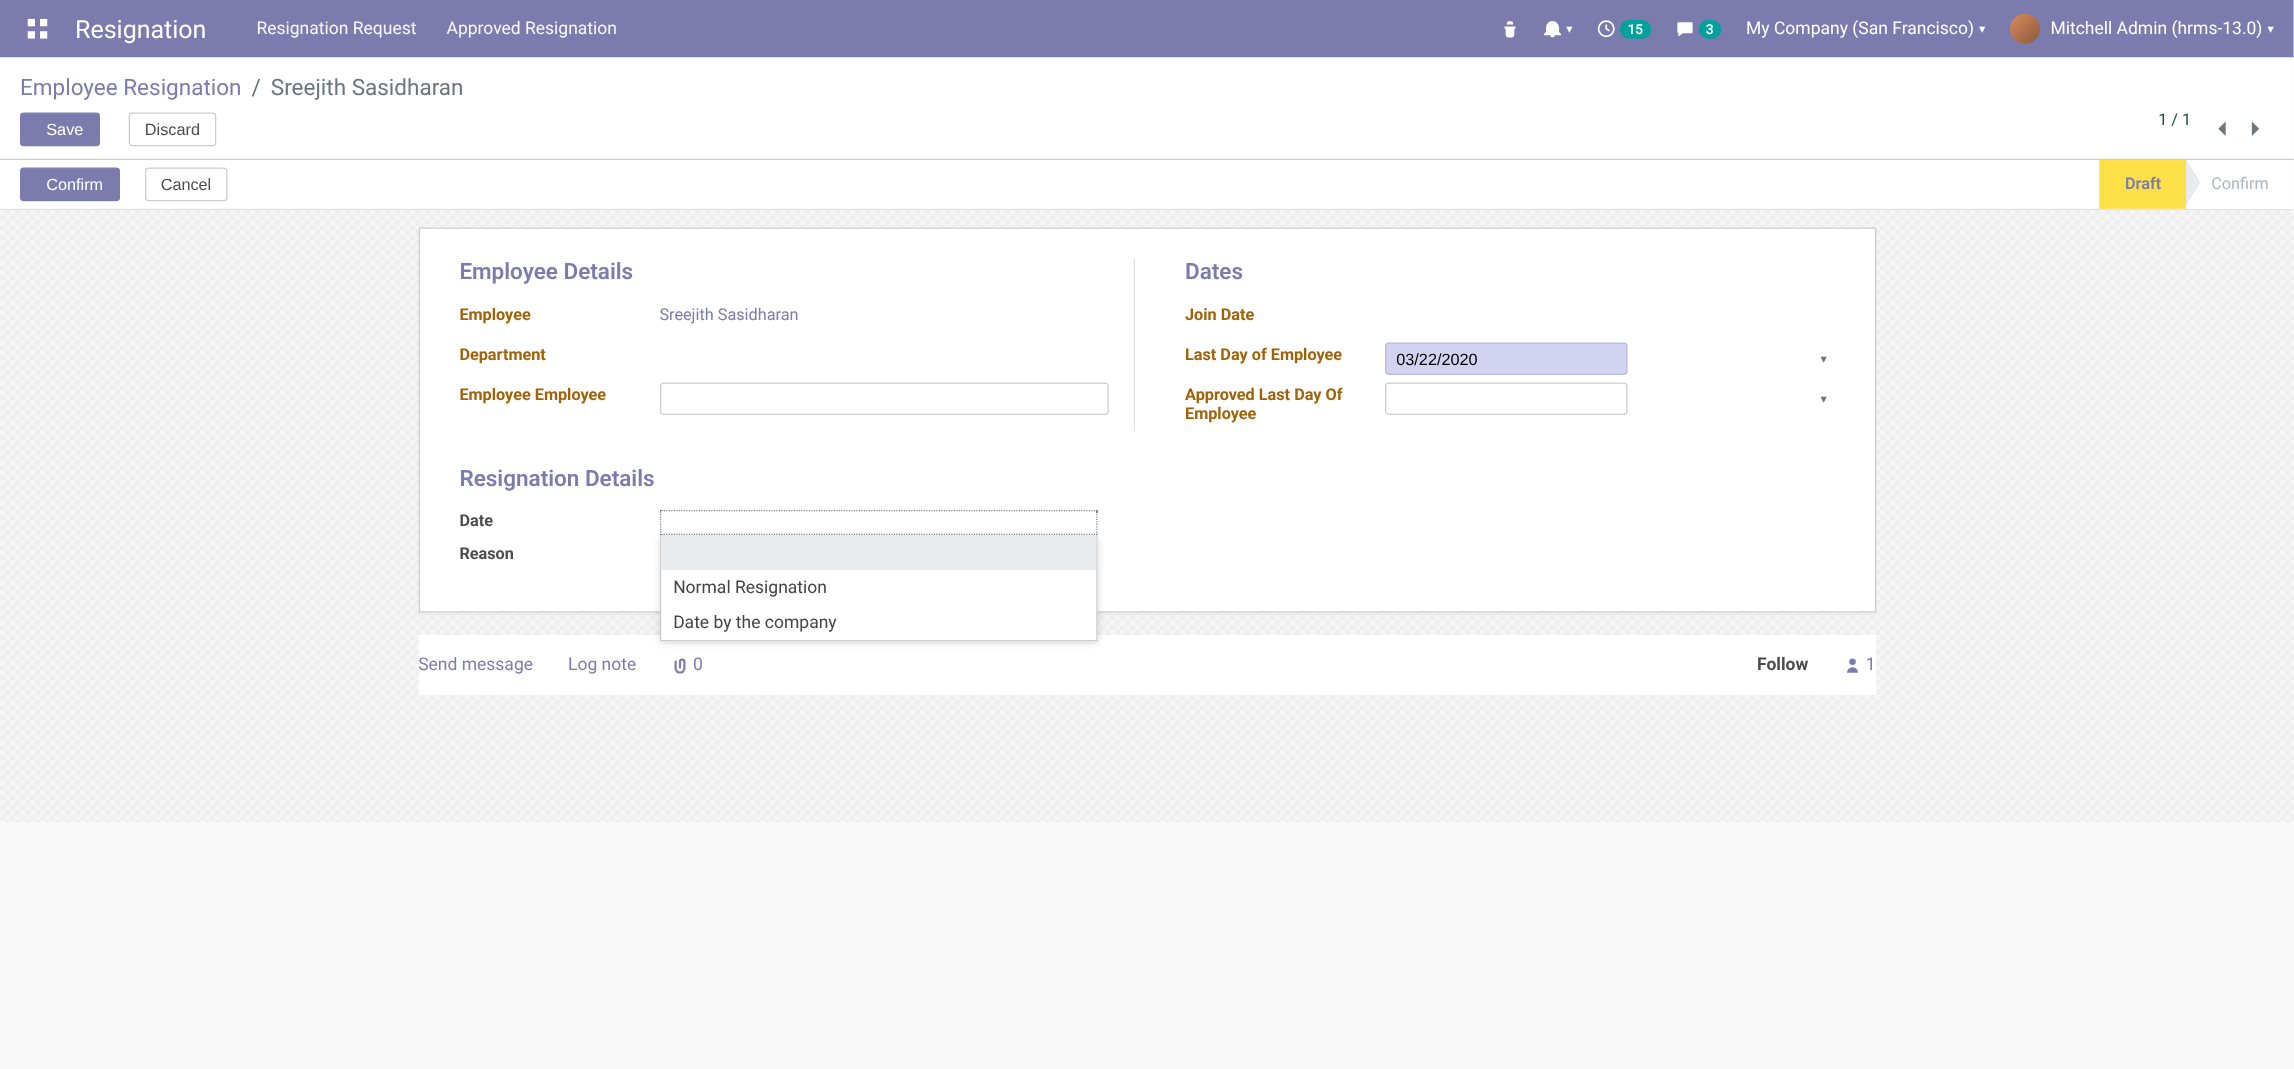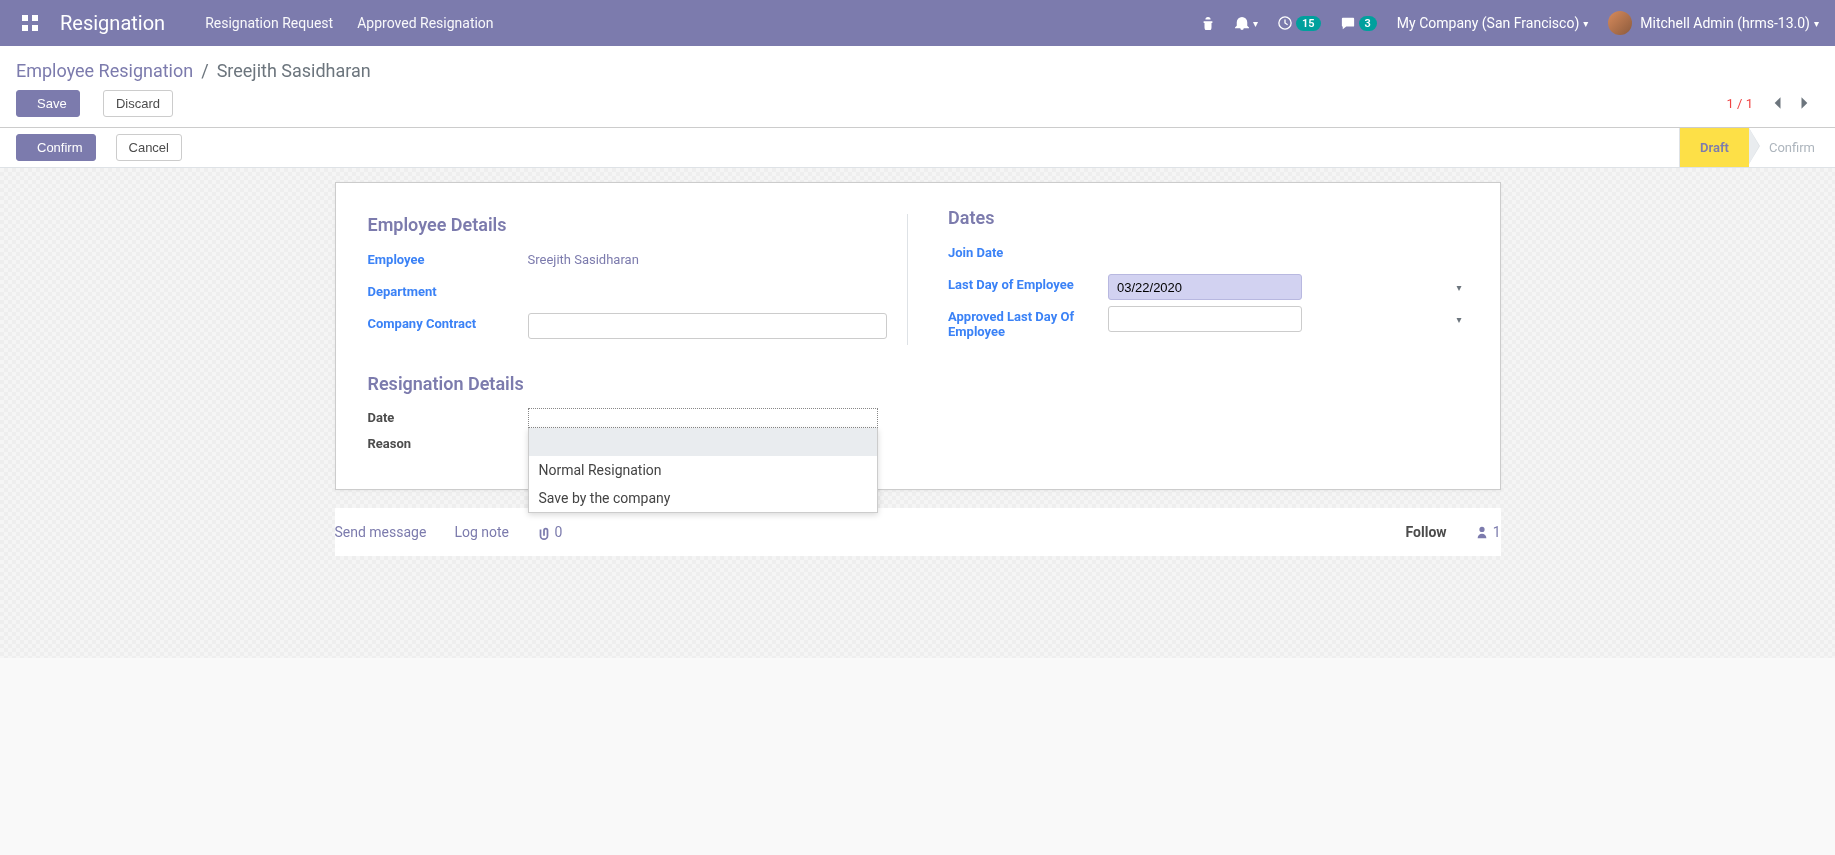--- a/index.html
+++ b/index.html
@@ -62,21 +62,21 @@
       border-bottom: 1px solid #ccc;
     }
     .btn {
       border: 1px solid #ccc; background: #fff; color: #4c4c4c;
       padding: 5px 12px; font-size: 13px; border-radius: 3px; cursor: pointer;
     }
     .btn-primary {
       background: #7c7bad; border-color: #7c7bad; color: #fff; padding-left: 20px;
     }
     .btn + .btn { margin-left: 20px; }
-    .pager { display: flex; align-items: center; color: #ef4444; }
+    .pager { display: flex; align-items: flex-start; color: #14532d; }
     .pager .page-text { margin-right: 10px; }
     .pager .pager-btn {
       width: 28px; height: 28px; display: inline-flex; align-items: center;
       justify-content: center; cursor: pointer; color: #6c757d;
     }
     
     .status-row {
       background: #fff; border-bottom: 1px solid #dee2e6;
       display: flex; align-items: stretch; justify-content: space-between;
       padding-left: 16px;
@@ -121,32 +121,32 @@
     }
     .sheet {
       background: #fff; width: 1166px; margin: 0 auto;
       border: 1px solid #ccc; padding: 24px 32px 32px 32px;
       box-shadow: 0 1px 3px rgba(0,0,0,.05);
     }
     .sheet h1 {
       font-size: 30px; font-weight: 700; color: #4c4c4c; margin-bottom: 28px;
     }
     .form-row {
-      display: flex; gap: 40px; align-items: flex-end;
+      display: flex; gap: 40px;
     }
     .form-col { flex: 1; position: relative; }
     .form-col.left-col { border-right: 1px solid #dee2e6; padding-right: 20px; }
     .section-title {
       font-size: 18px; font-weight: 600; color: #7c7bad; margin-bottom: 14px;
     }
     .field-row {
       display: flex; align-items: flex-start; margin-bottom: 6px; min-height: 26px;
     }
     .field-row .label {
-      width: 160px; font-weight: 700; color: #3b82f6; font-size: 13px;
+      width: 160px; font-weight: 700; color: #a16207; font-size: 13px;
       padding-top: 3px;
     }
     .field-row .value { flex: 1; font-size: 13px; padding-top: 3px; }
     .field-row .value a { color: #7c7bad; text-decoration: none; }
     .field-row .input {
       flex: 1; border: 1px solid #ccc; border-radius: 3px; height: 26px;
       padding: 3px 8px; font-size: 13px; background: #fff;
     }
     .field-row .input.highlight {
       background: #d2d2f1; border-color: #b8b8e0;
@@ -288,21 +288,21 @@
         <div class="section-title">Employee Details</div>
         <div class="field-row">
           <div class="label">Employee</div>
           <div class="value"><a href="#">Sreejith Sasidharan</a></div>
         </div>
         <div class="field-row">
           <div class="label">Department</div>
           <div class="value"></div>
         </div>
         <div class="field-row">
-          <div class="label">Company Contract</div>
+          <div class="label">Employee Employee</div>
           <input class="input" type="text" value="" style="">
         </div>
       </div>
 
       <div class="form-col">
         <div class="section-title">Dates</div>
         <div class="field-row">
           <div class="label">Join Date</div>
         </div>
         <div class="field-row">
@@ -324,21 +324,21 @@
 
     <div class="resignation-details">
       <div class="section-title">Resignation Details</div>
       <div class="rd-field-row">
         <div class="label">Date</div>
         <div class="select-wrap">
           <div class="select-native"></div>
           <div class="dropdown-menu">
             <div class="opt blank"></div>
             <div class="opt">Normal Resignation</div>
-            <div class="opt">Save by the company</div>
+            <div class="opt">Date by the company</div>
           </div>
         </div>
       </div>
       <div class="rd-field-row">
         <div class="label">Reason</div>
       </div>
     </div>
   </div>
 
   <div class="chatter">

